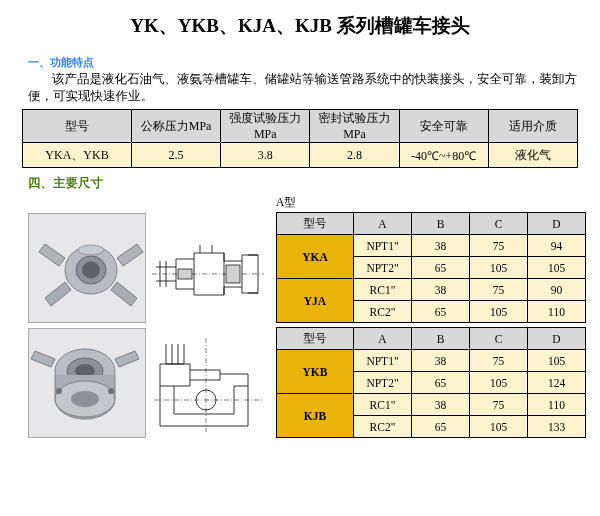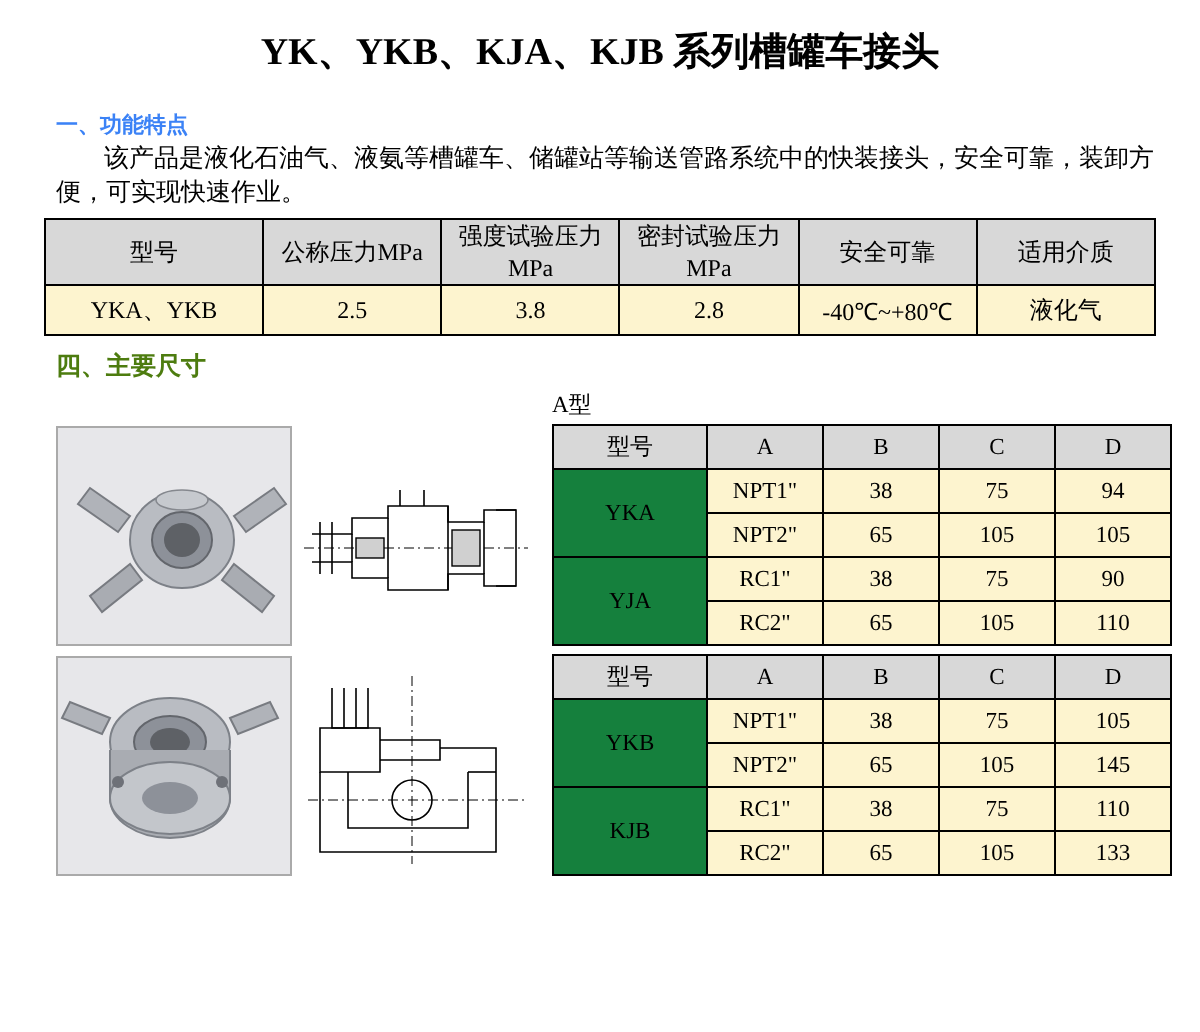--- a/index.html
+++ b/index.html
@@ -140,21 +140,22 @@
     font-weight: normal;
   }
   table.dim td.lbl {
     width: 74px;
     background: #fdf4cf;
   }
   table.dim td.val {
     background: #fdf4cf;
   }
   table.dim td.modelcell {
-    background: #15803d;
+    background: #eab308;
+    font-weight: bold;
   }
 
   
   .coupler {
     position: absolute;
     left: 50%;
     top: 50%;
     transform: translate(-50%,-50%);
   }
   svg { display: block; }
@@ -326,21 +327,21 @@
             <td class="modelcell" rowspan="2">YKB</td>
             <td class="val">NPT1"</td>
             <td class="val">38</td>
             <td class="val">75</td>
             <td class="val">105</td>
           </tr>
           <tr>
             <td class="val">NPT2"</td>
             <td class="val">65</td>
             <td class="val">105</td>
-            <td class="val">145</td>
+            <td class="val">124</td>
           </tr>
           <tr>
             <td class="modelcell" rowspan="2">KJB</td>
             <td class="val">RC1"</td>
             <td class="val">38</td>
             <td class="val">75</td>
             <td class="val">110</td>
           </tr>
           <tr>
             <td class="val">RC2"</td>

